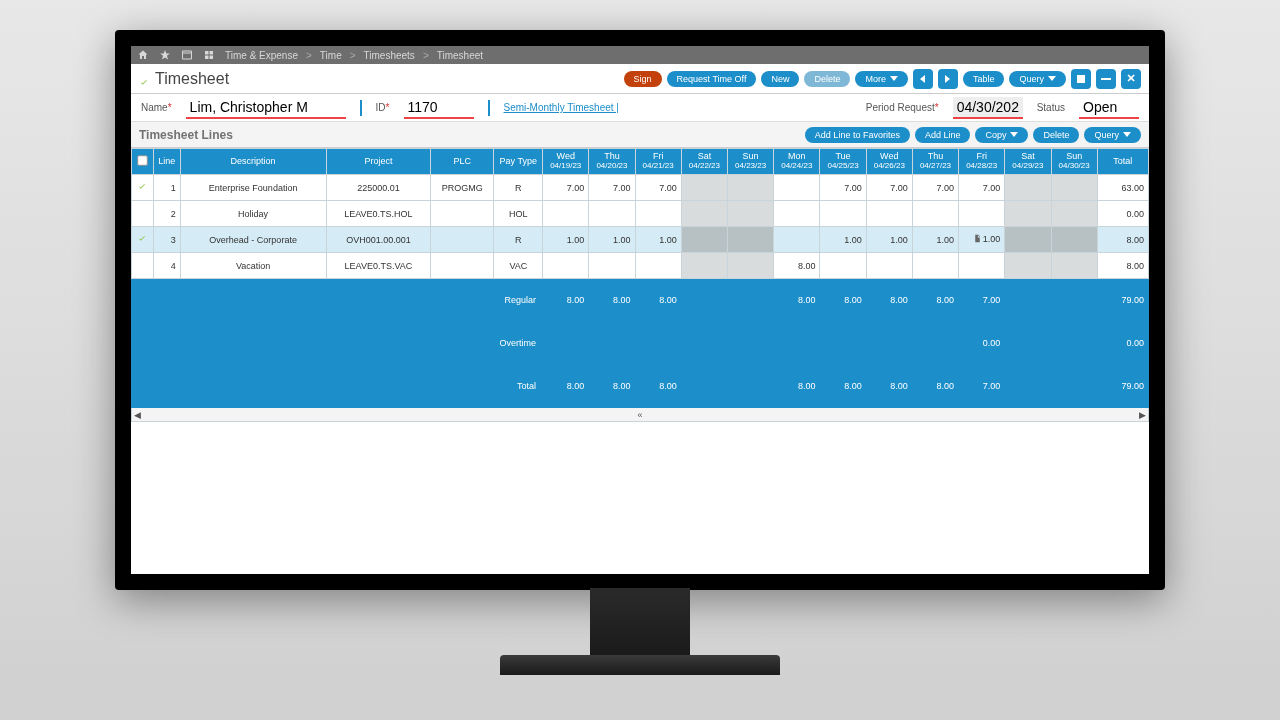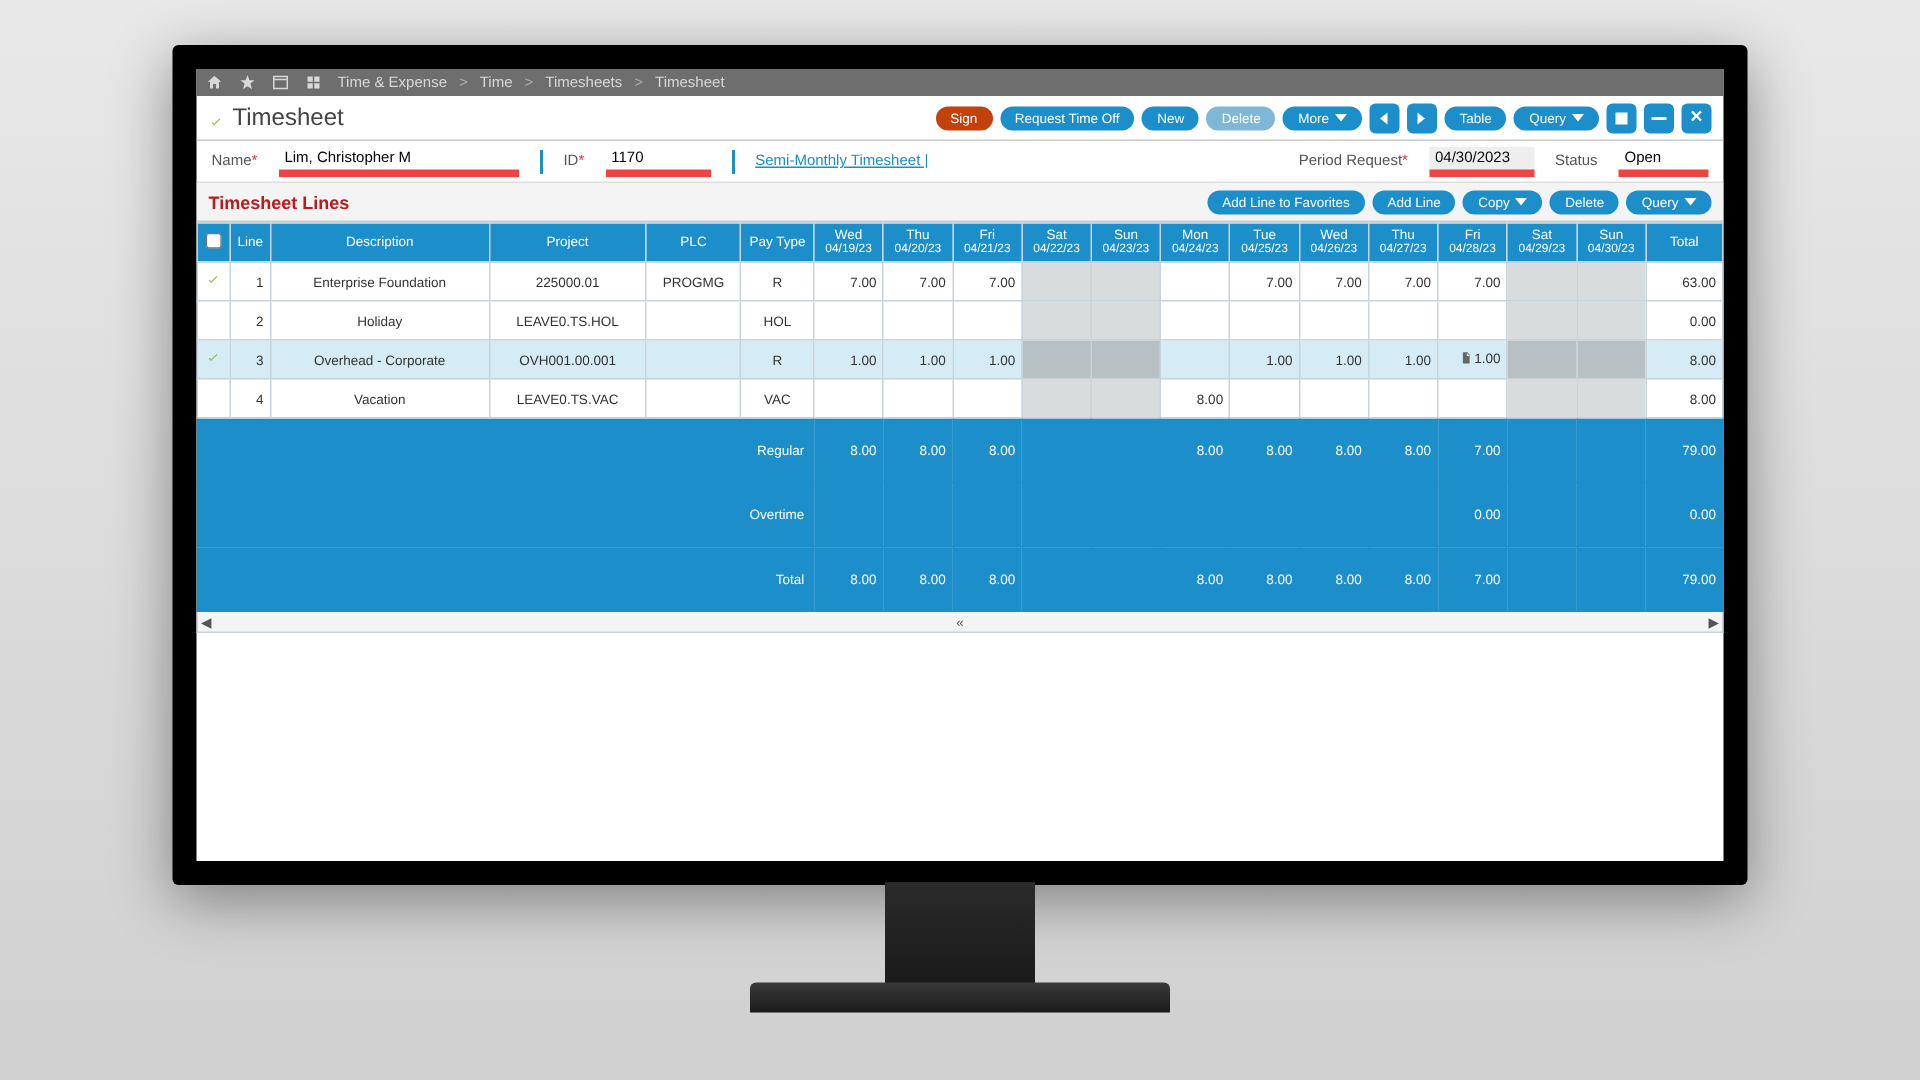--- a/index.html
+++ b/index.html
@@ -33,27 +33,27 @@
   .btn .triR { width:0;height:0;border-top:4px solid transparent;border-bottom:4px solid transparent;border-left:5px solid #fff; }
   .btn .triL { width:0;height:0;border-top:4px solid transparent;border-bottom:4px solid transparent;border-right:5px solid #fff; }
   .btn .sq { width:8px;height:8px;background:#fff; }
   .btn .min { width:10px;height:2px;background:#fff; }
   .btn .x { font-weight:bold; font-size:11px; line-height:1; }
 
   
   .infobar { height:28px; display:flex; align-items:center; padding:0 10px; gap:14px; font-size:10px; color:#555; border-bottom:1px solid #ddd; }
   .infobar label { color:#555; }
   .req { color:#d33; }
-  .infobar input { border:none; border-bottom:5px solid #ef4444; font-size:10px; padding:2px 4px; background:transparent; }
+  .infobar input { border:none; border-bottom:2px solid #ef4444; font-size:14px; padding:2px 4px; background:transparent; }
   .sepbar { width:2px; height:16px; background:#1c8ec9; }
   .link { color:#1c8ec9; text-decoration:underline; cursor:pointer; }
 
   
   .linesbar { height:26px; display:flex; align-items:center; justify-content:space-between; padding:0 8px; background:#f4f4f4; border-bottom:1px solid #ccc; }
-  .linesbar .lt { font-size:12px; font-weight:bold; color:#b91c1c; }
+  .linesbar .lt { font-size:12px; font-weight:bold; color:#737373; }
 
   
   .grid { position:relative; }
   table { border-collapse:collapse; width:100%; table-layout:fixed; }
   th, td { border:1px solid #c9d3da; font-size:9px; padding:0; height:26px; }
   thead th { background:#1c8ec9; color:#fff; font-weight:normal; text-align:center; line-height:1.1; padding:2px 1px; }
   thead th .dow { display:block; }
   thead th .dt { display:block; font-size:8px; }
   tbody td { background:#fff; padding:0 4px; color:#333; }
   tbody td.num { text-align:right; }

